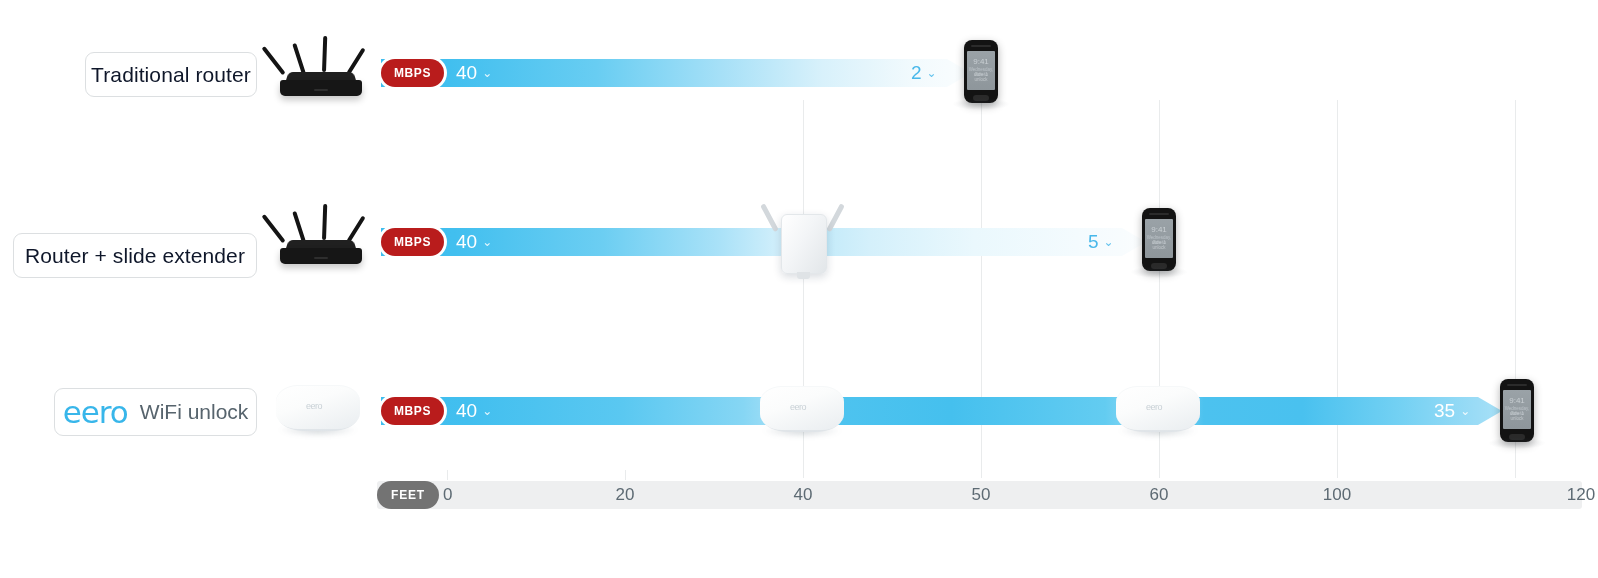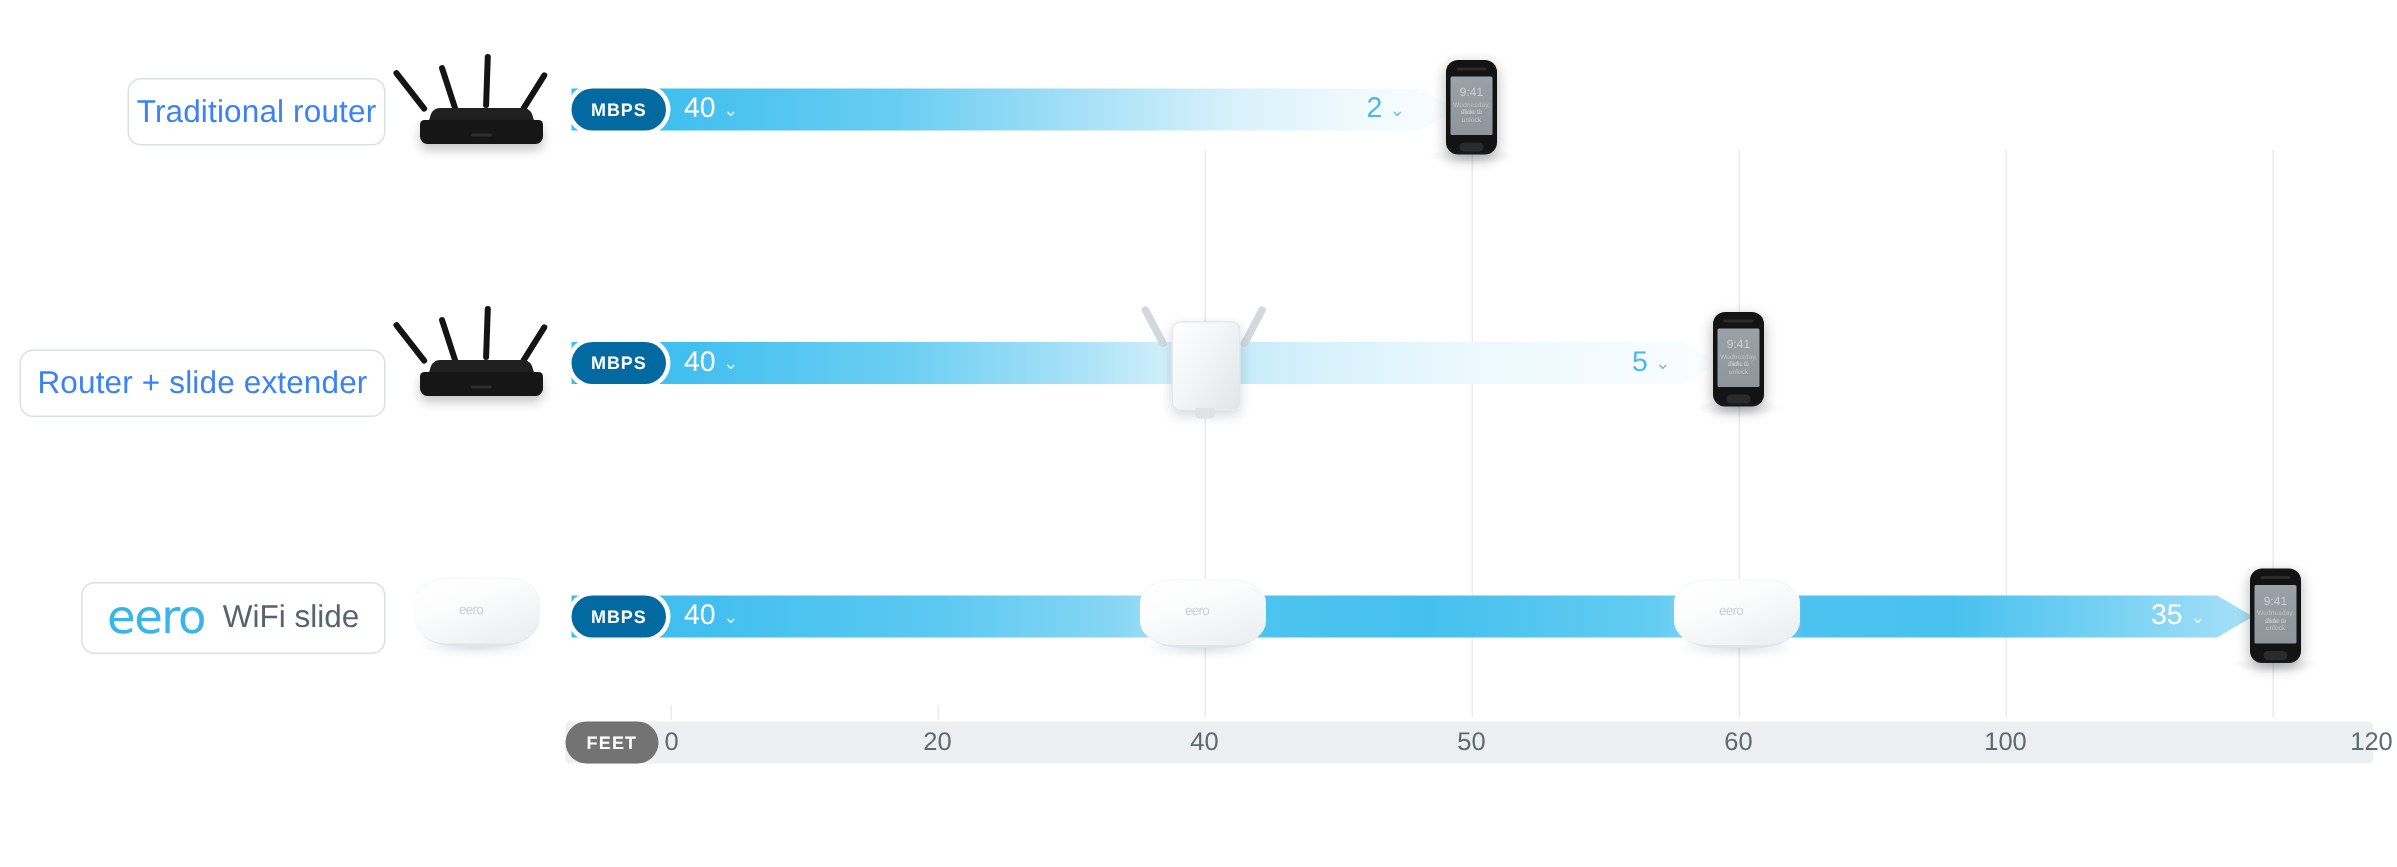--- a/index.html
+++ b/index.html
@@ -19,21 +19,21 @@
   .chip{
     position:absolute;
     border:1px solid #dcdfe1;
     border-radius:9px;
     background:#ffffff;
     display:flex;align-items:center;justify-content:center;
     box-sizing:border-box;
     color:#5d6b74;
     white-space:nowrap;
   }
-  .chip-text{font-size:21px;color:#3b82f6;letter-spacing:.1px;}
+  .chip-text{font-size:21px;color:#0f172a;letter-spacing:.1px;}
   .eero-word{
     font-size:31px;color:#38b6ea;letter-spacing:-1px;
     font-family:"DejaVu Sans",sans-serif;font-weight:400;
   }
   .eero-sub{font-size:21px;color:#57646d;margin-left:12px;}
 
   
   .device{position:absolute;}
 
   
@@ -95,21 +95,21 @@
   .phone-home{position:absolute;left:50%;margin-left:-8px;bottom:2px;width:16px;height:6px;border-radius:3px;background:#2a2a2a;}
   .phone-speaker{position:absolute;left:50%;margin-left:-10px;top:5px;width:20px;height:2px;border-radius:1px;background:#2b2b2b;}
   .phone-ground{position:absolute;border-radius:50%;background:radial-gradient(ellipse at center,rgba(60,70,80,.16),rgba(60,70,80,0) 70%);}
 
   
   .bar{position:absolute;height:28px;}
   .bar-fill{position:absolute;left:0;top:0;height:100%;width:100%;border-radius:0;}
   .bar-tip{position:absolute;top:0;height:100%;width:24px;}
   .mbps-pill{
     position:absolute;left:0;top:0;height:28px;padding:0 13px;
-    background:#0369a1;color:#ffffff;border-radius:14px;
+    background:#b91c1c;color:#ffffff;border-radius:14px;
     display:flex;align-items:center;justify-content:center;
     font-size:12px;font-weight:bold;letter-spacing:.6px;
     box-shadow:0 0 0 3px #ffffff;
     box-sizing:border-box;z-index:6;
   }
   .bar-value{
     position:absolute;top:0;height:28px;display:flex;align-items:center;
     font-size:19px;color:#ffffff;z-index:5;
   }
   .bar-value.dim{color:#49b8ea;}
@@ -231,21 +231,21 @@
       <div class="phone-time">9:41</div>
       <div class="phone-date">Wednesday, June 1</div>
       <div class="phone-slide">slide to unlock</div>
     </div>
     <div class="phone-home"></div>
   </div>
   <div class="phone-ground" style="left:1130px;top:266px;width:58px;height:12px;"></div>
 
   <div class="chip" style="left:54px;top:388px;width:203px;height:48px;">
     <span class="eero-word">eero</span>
-    <span class="eero-sub">WiFi slide</span>
+    <span class="eero-sub">WiFi unlock</span>
   </div>
 
   <div class="eero-puck" style="left:276px;top:385px;width:84px;height:52px;">
     <div class="puck-shadow"></div>
     <div class="puck-side"></div>
     <div class="puck-top"></div>
     <div class="puck-logo">eero</div>
   </div>
 
   <div class="bar" style="left:381px;top:397px;width:1097px;">

